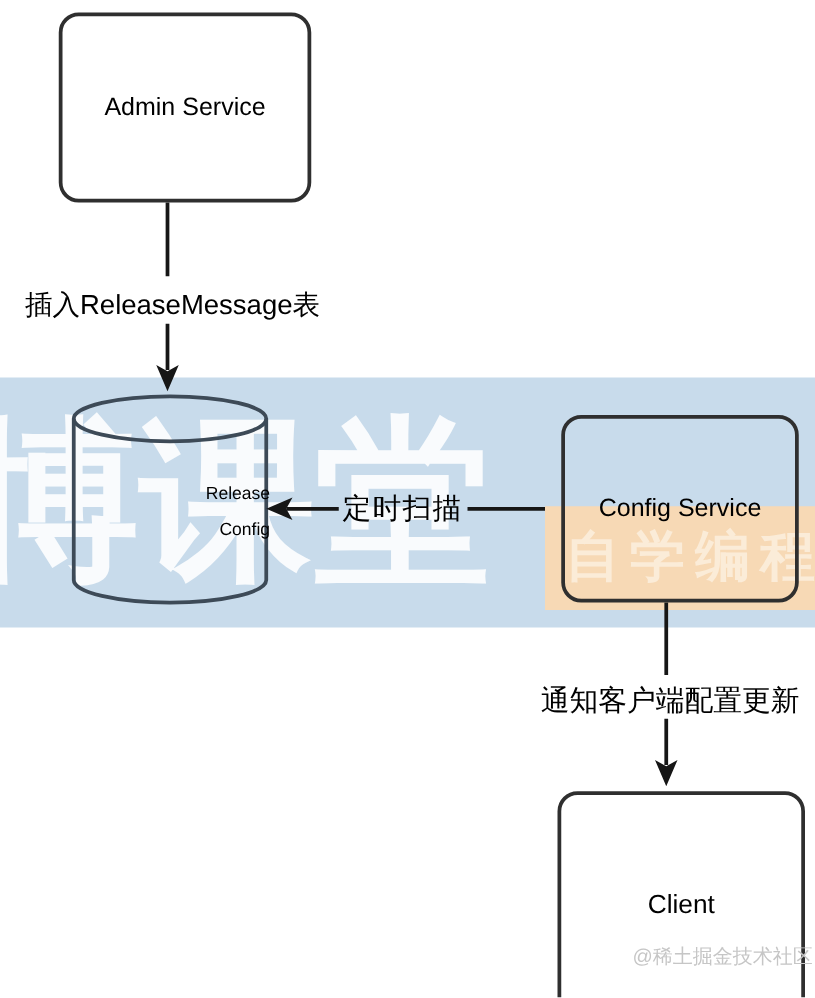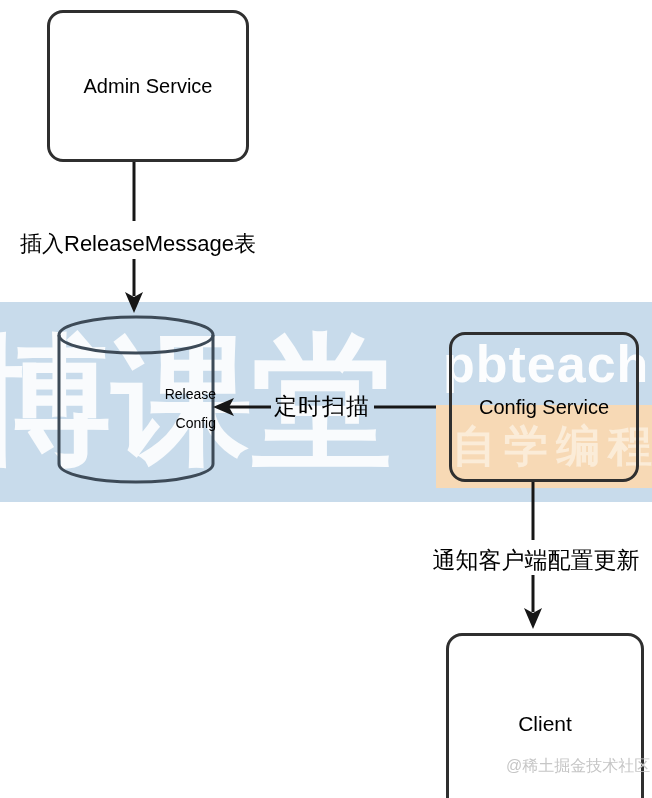--- a/index.html
+++ b/index.html
@@ -55,21 +55,20 @@
 </style>
 </head>
 <body>
 
 <div id="canvas">
 
   <div id="band-blue" class="band"></div>
   <div id="band-orange" class="band"></div>
 
   <div id="wm-left" class="wm">博课堂</div>
-  <div id="wm-pbteach" class="wm">pbteach</div>
   <div id="wm-slogan" class="wm">自学编程</div>
   <div id="wm-juejin" class="wm">@稀土掘金技术社区</div>
 
   <svg id="edges-svg" width="652" height="798" viewBox="0 0 652 798">
 
     <line class="edge-line" x1="134" y1="162" x2="134" y2="221"></line>
     <line class="edge-line" x1="134" y1="259" x2="134" y2="296"></line>
     <path class="arrowhead" d="M134 313 L125 292 L134 297 L143 292 Z"></path>
 
     <ellipse class="cyl" cx="136" cy="335" rx="77" ry="18"></ellipse>

